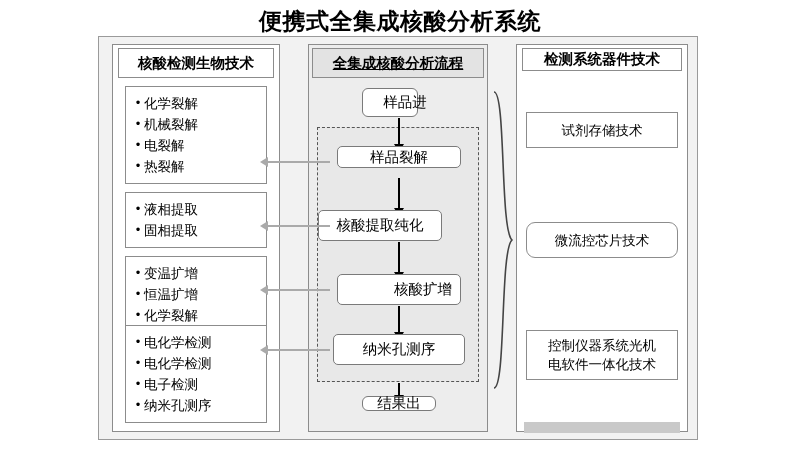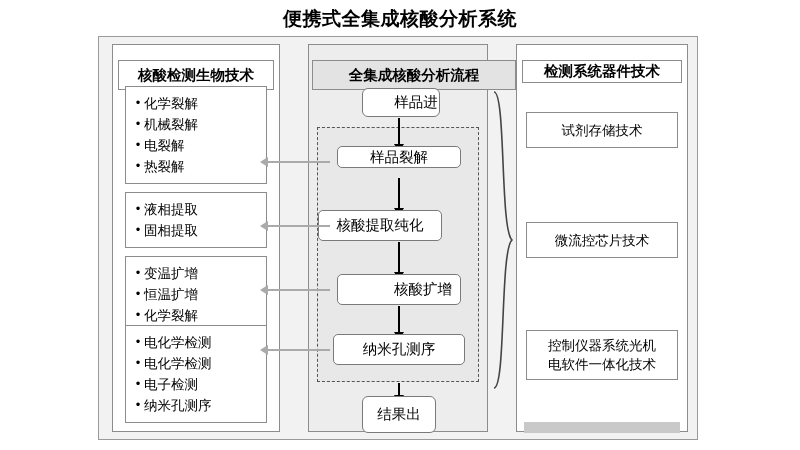--- a/index.html
+++ b/index.html
@@ -13,21 +13,21 @@
     font-family: "DejaVu Sans", "Liberation Sans", sans-serif;
     overflow: hidden;
     position: relative;
   }
   #page-title {
     position: absolute;
     top: 6px;
     left: 0;
     width: 800px;
     text-align: center;
-    font-size: 19px;
+    font-size: 23px;
     font-weight: bold;
     color: #000;
     letter-spacing: 0.5px;
   }
 
   
   .frame {
     position: absolute;
     left: 98px;
     top: 36px;
@@ -50,21 +50,20 @@
     position: absolute;
     box-sizing: border-box;
     border: 1px solid #8c8c8c;
     background: #ffffff;
     display: flex;
     align-items: center;
     justify-content: center;
     font-size: 14.5px;
     font-weight: bold;
     color: #000;
-    margin-top: 12px;
   }
 
   
   #left-col {
     left: 112px;
     top: 44px;
     width: 168px;
     height: 388px;
   }
   #left-header {
@@ -104,23 +103,24 @@
   #mid-col {
     left: 308px;
     top: 44px;
     width: 180px;
     height: 388px;
     background: #ededed;
   }
   #mid-header {
     left: 312px;
     top: 48px;
-    width: 204px;
+    width: 172px;
     height: 30px;
     background: #e3e3e3;
+    text-decoration: underline;
   }
   #dashed-region {
     position: absolute;
     left: 317px;
     top: 127px;
     width: 162px;
     height: 255px;
     border: 1px dashed #555;
     background: #e8e8e8;
     box-sizing: border-box;
@@ -287,47 +287,47 @@
     <span class="bullet-dot">•</span>
     <span class="bullet-label">纳米孔测序</span>
   </div>
 </div>
 
 <div class="panel" id="mid-col"></div>
 <div class="panel-header" id="mid-header">全集成核酸分析流程</div>
 
 <div id="dashed-region"></div>
 
-<div class="flow-node small" style="left:362px; top:88px; width:78px; height:29px;padding-left:30px;">样品进</div>
+<div class="flow-node small" style="left:362px; top:88px; width:56px; height:29px;padding-left:30px;">样品进</div>
 <div class="arrow-v" style="left:398px; top:118px; height:26px;"></div>
 
 <div class="flow-node" style="left:337px; top:146px; width:124px; height:22px;">样品裂解</div>
 <div class="arrow-v" style="left:398px; top:178px; height:30px;"></div>
 
 <div class="flow-node" style="left:318px; top:210px; width:124px; height:31px;">核酸提取纯化</div>
 <div class="arrow-v" style="left:398px; top:242px; height:30px;"></div>
 
 <div class="flow-node" style="left:337px; top:274px; width:124px; height:31px;padding-left:48px;">核酸扩增</div>
 <div class="arrow-v" style="left:398px; top:306px; height:26px;"></div>
 
 <div class="flow-node" style="left:333px; top:334px; width:132px; height:31px;">纳米孔测序</div>
 <div class="arrow-v" style="left:398px; top:383px; height:12px;"></div>
 
-<div class="flow-node small" style="left:362px; top:396px; width:74px; height:37px;font-family:Liberation Serif, serif;">结果出</div>
+<div class="flow-node small" style="left:362px; top:396px; width:74px; height:15px;font-family:Liberation Serif, serif;">结果出</div>
 
 <div class="arrow-left" style="left:268px; top:161px; width:62px;"></div>
 <div class="arrow-left" style="left:268px; top:225px; width:62px;"></div>
 <div class="arrow-left" style="left:268px; top:289px; width:62px;"></div>
 <div class="arrow-left" style="left:268px; top:349px; width:62px;"></div>
 
 <svg id="brace" viewBox="0 0 22 300" preserveAspectRatio="none">
   <path d="M2,2 C14,2 8,140 20,150 C8,160 14,298 2,298" fill="none" stroke="#444444" stroke-width="1.6"></path>
 </svg>
 
 <div class="panel" id="right-col"></div>
 <div class="panel-header" id="right-header">检测系统器件技术</div>
 
 <div class="tech-box" style="left:526px; top:112px; width:152px; height:36px;">试剂存储技术</div>
-<div class="tech-box" style="left:526px; top:222px; width:152px; height:36px;">微流控芯片技术</div>
+<div class="tech-box" style="left:526px; top:222px; width:152px; height:36px;border-radius:9px;">微流控芯片技术</div>
 <div class="tech-box" style="left:526px; top:330px; width:152px; height:50px;">控制仪器系统光机
 电软件一体化技术</div>
 
 <div id="right-bottom-bar"></div>
 
 </body></html>

